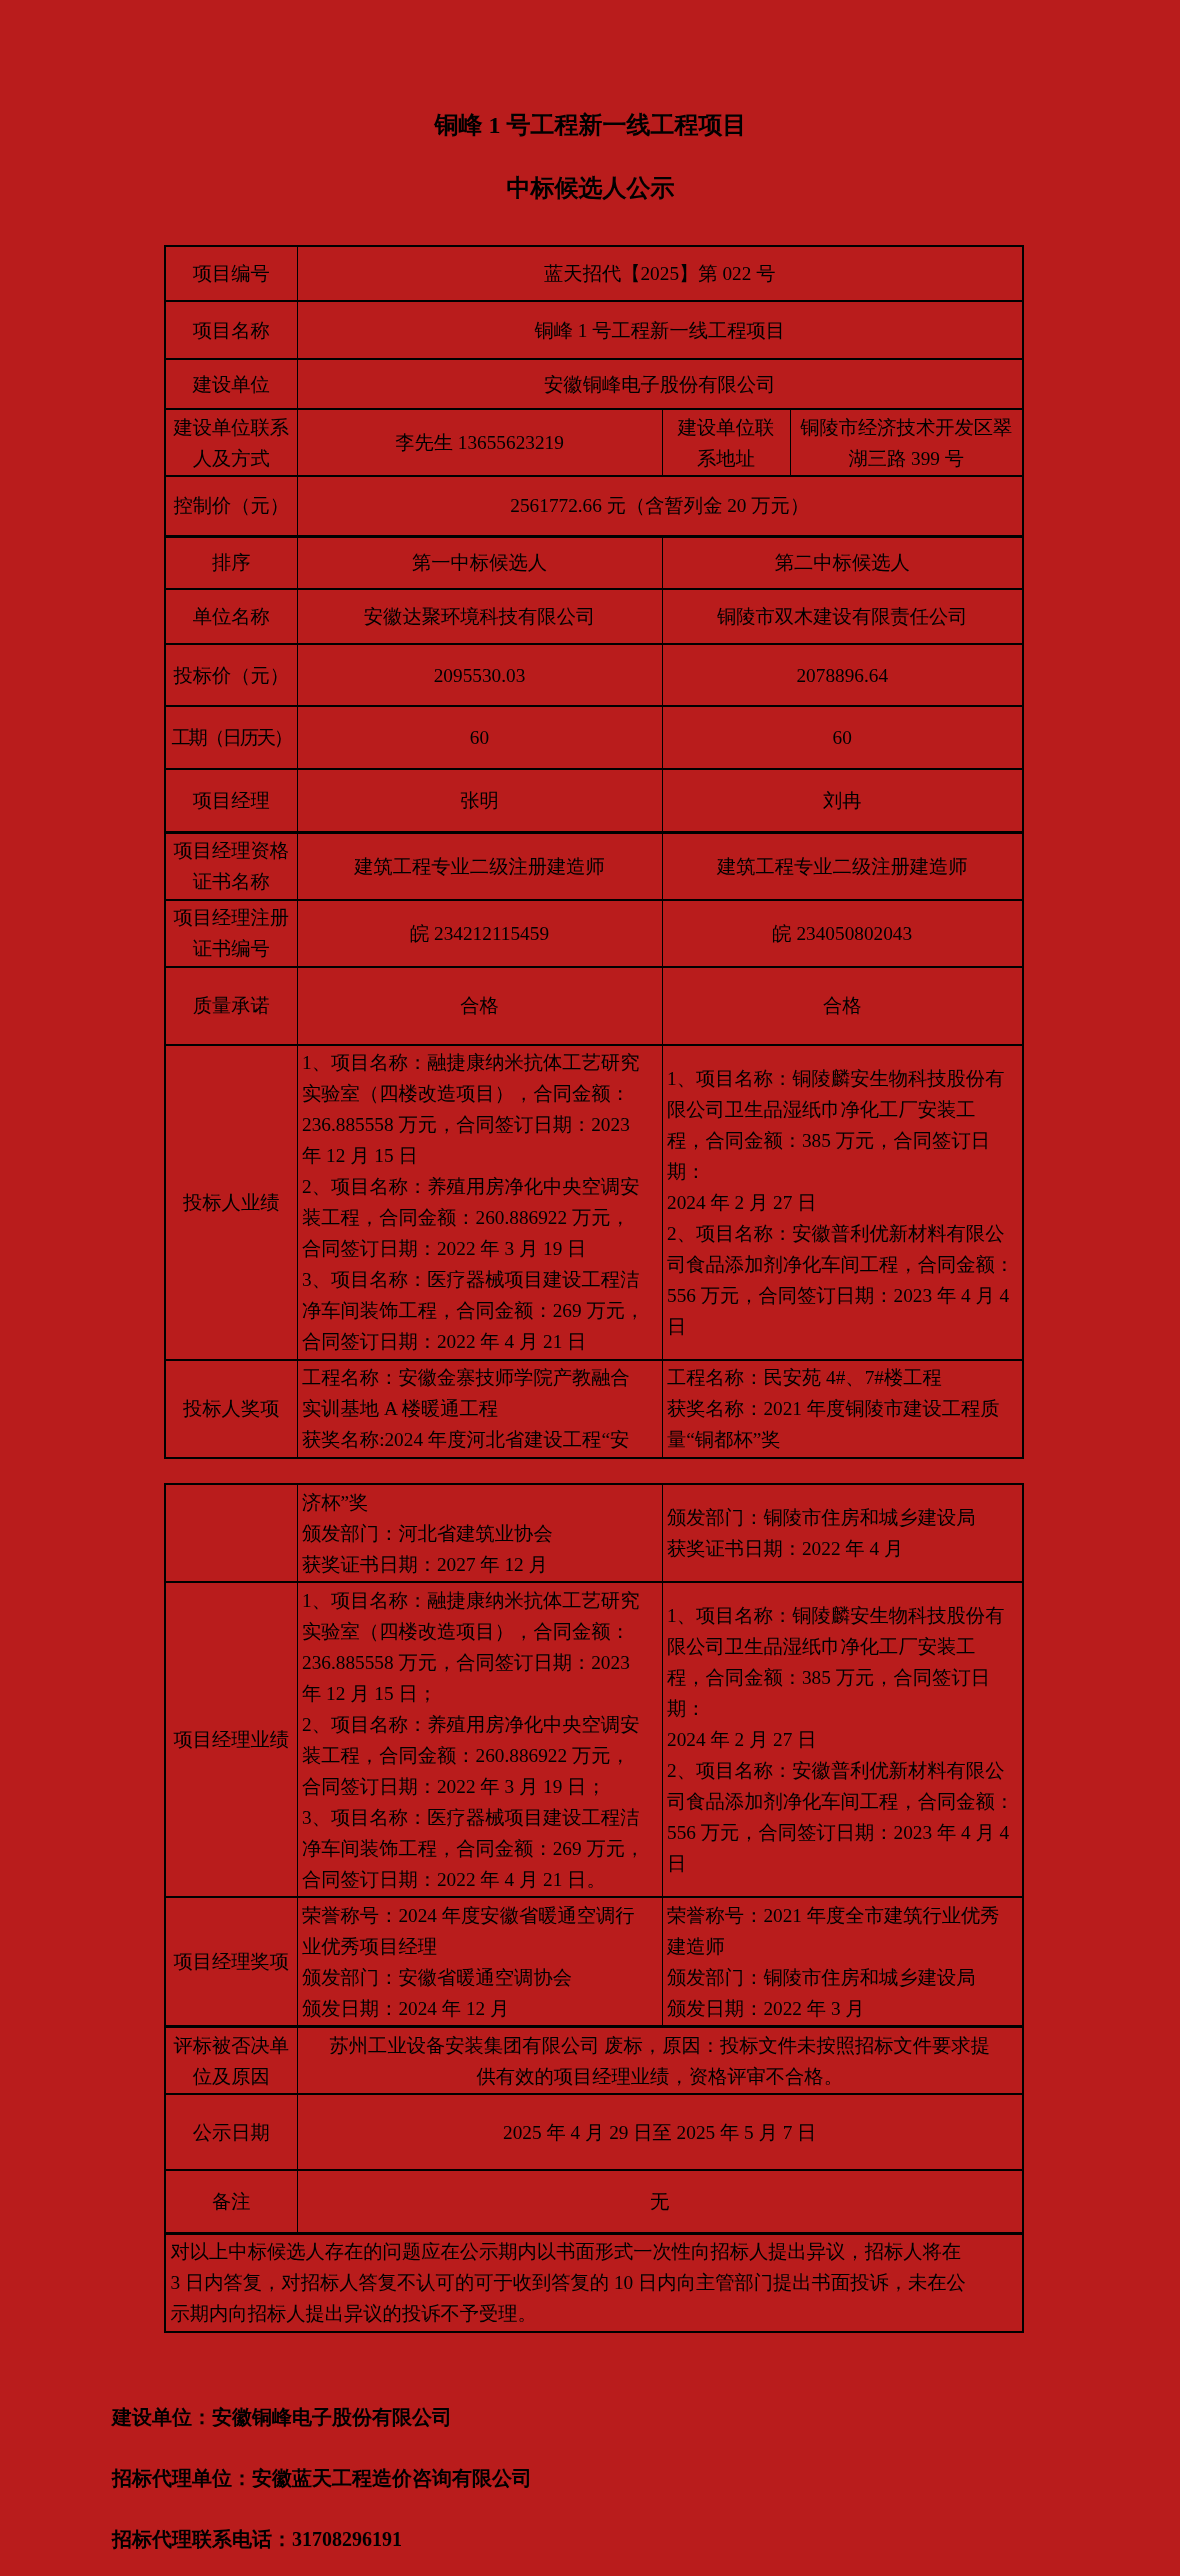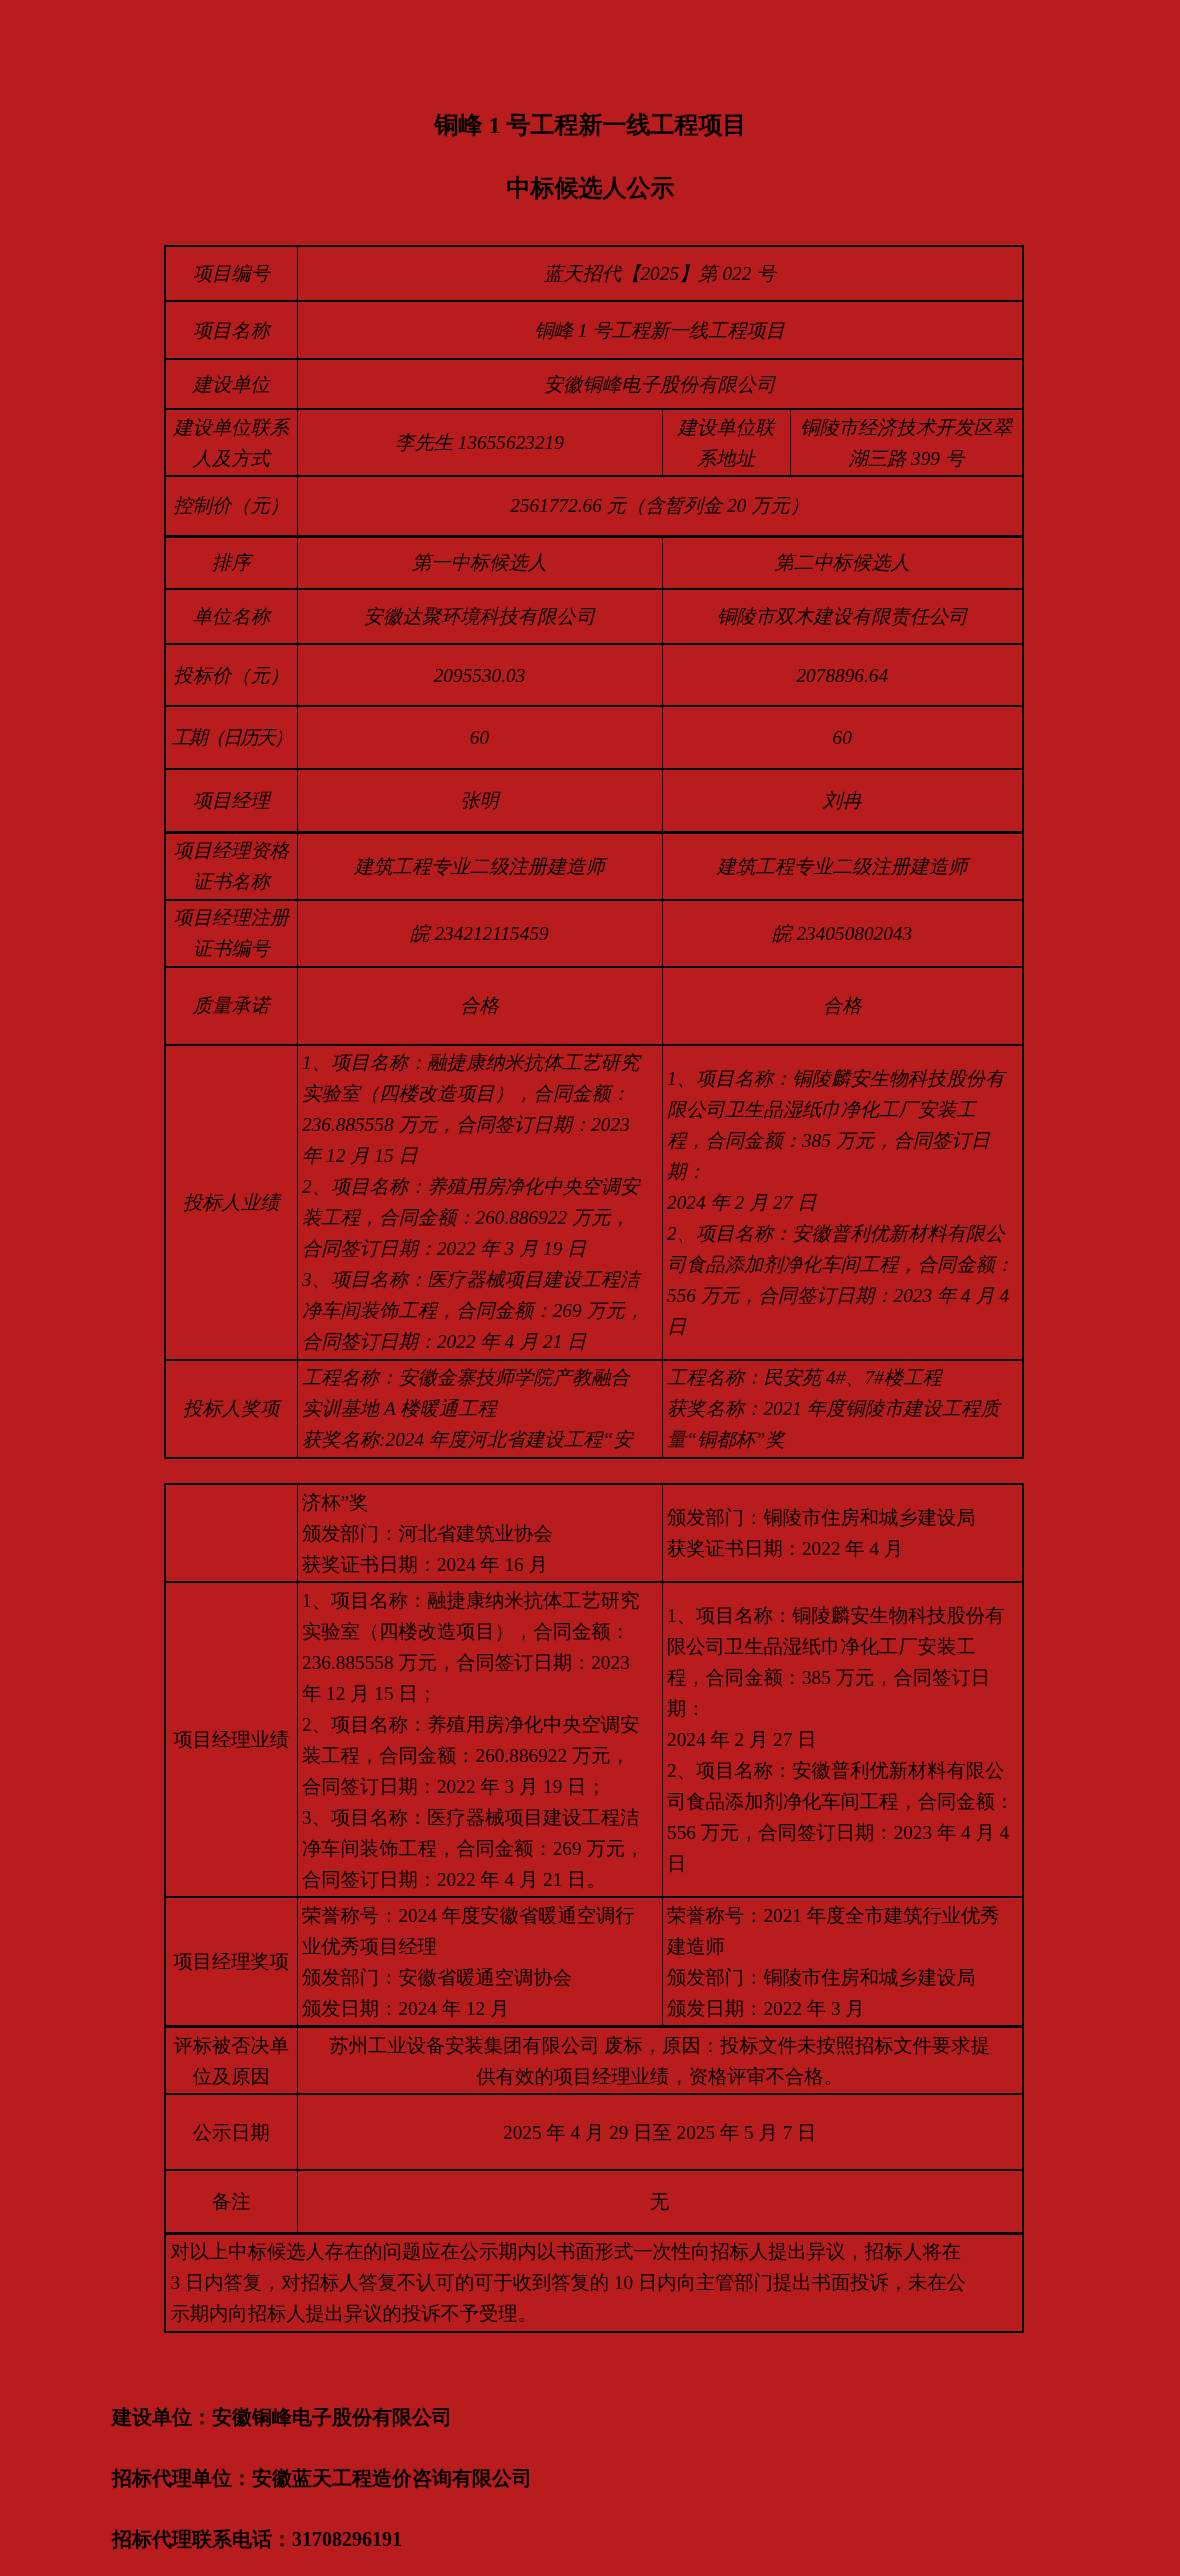--- a/index.html
+++ b/index.html
@@ -24,21 +24,21 @@
     padding-top:0;
     margin-top:33px;
   }
   table.doc{
     border-collapse:collapse;
     table-layout:fixed;
     margin-left:164px;
     width:857px;
     border:2.2px solid #000;
   }
-  table.t1{margin-top:42px;font-style:italic;}
+  table.t1{margin-top:42px;}
   table.t2{margin-top:24.6px;}
   table.doc td{
     border:1.5px solid #000;
     border-top-width:2.2px;
     border-bottom-width:2.2px;
     font-size:19.3px;
     line-height:31px;
     padding:1.5px 4.5px;
     white-space:pre-line;
     overflow:hidden;
@@ -181,21 +181,21 @@
         <col style="width:132px">
         <col style="width:365px">
         <col style="width:128px">
         <col style="width:233px">
       </colgroup>
     <tbody>
       <tr style="height:97px">
         <td class="lbl"></td>
         <td class="txt top">济杯”奖
 颁发部门：河北省建筑业协会
-获奖证书日期：2024 年 16 月</td>
+获奖证书日期：2027 年 12 月</td>
         <td class="txt top" colspan="2">颁发部门：铜陵市住房和城乡建设局
 获奖证书日期：2022 年 4 月</td>
       </tr>
       <tr style="height:313px">
         <td class="lbl">项目经理业绩</td>
         <td class="txt">1、项目名称：融捷康纳米抗体工艺研究
 实验室（四楼改造项目），合同金额：
 236.885558 万元，合同签订日期：2023
 年 12 月 15 日；
 2、项目名称：养殖用房净化中央空调安

